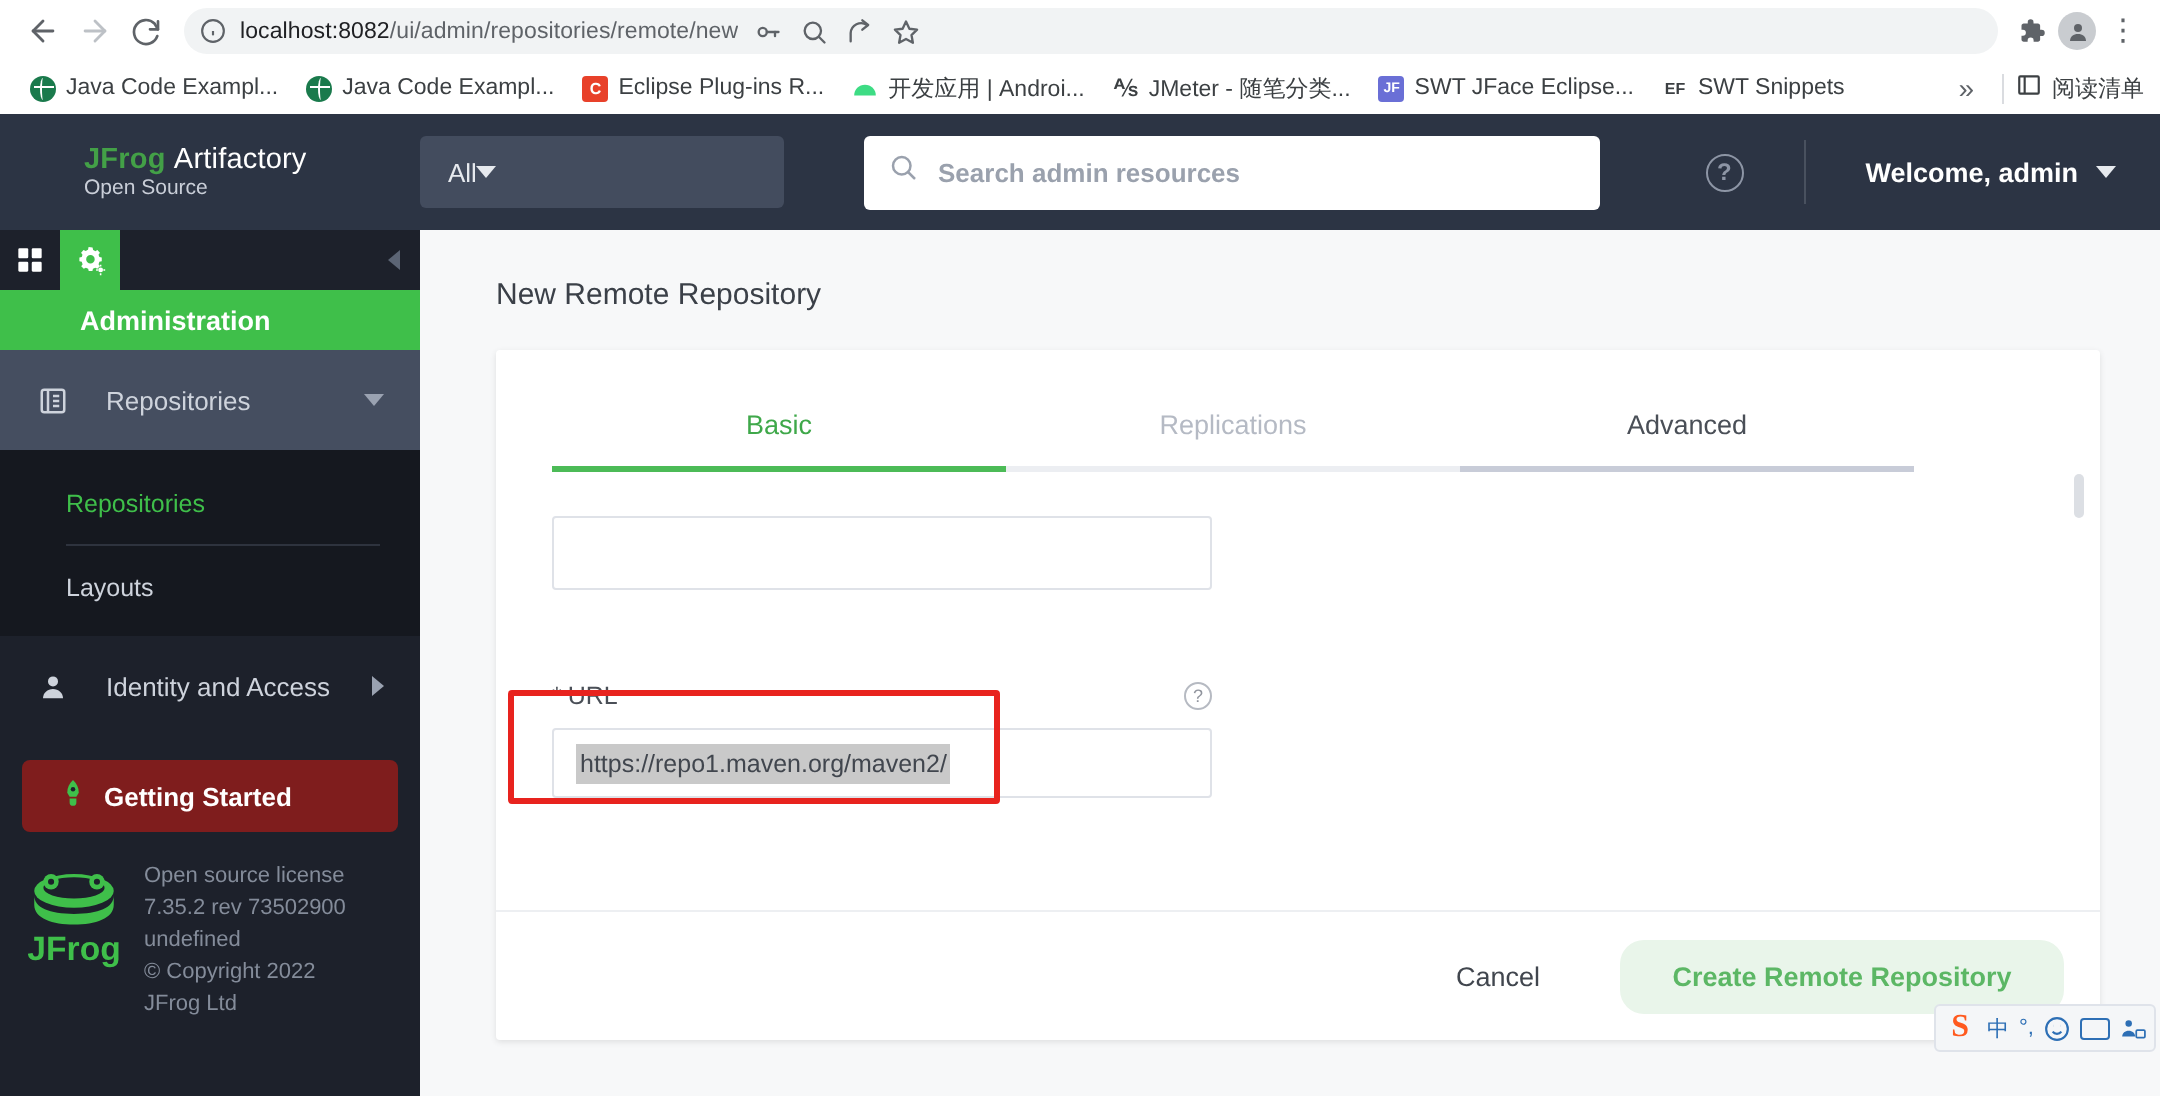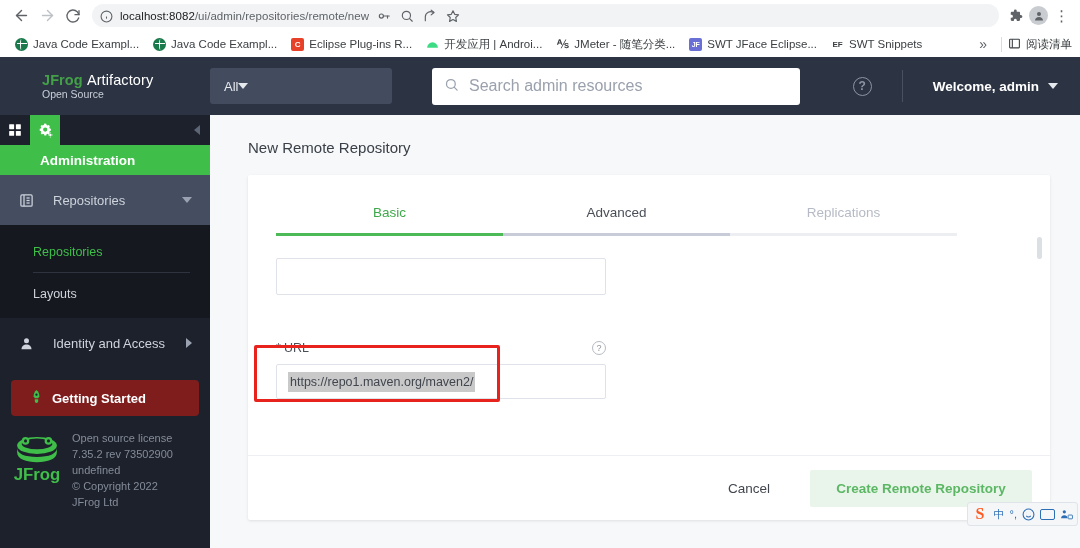--- a/index.html
+++ b/index.html
@@ -174,21 +174,21 @@
   .admin-search {
     width: 368px; height: 37px;
     background: #ffffff;
     border-radius: 3px;
     margin-left: 40px;
     display: flex; align-items: center;
     padding: 0 12px;
     gap: 10px;
     flex: 0 0 auto;
   }
-  .admin-search .ph { color: #9aa1ad; font-size: 16px; }
+  .admin-search .ph { color: #9aa1ad; font-size: 13px; font-weight: bold; }
   .header-right {
     margin-left: auto;
     display: flex; align-items: center;
     gap: 0;
     padding-right: 22px;
     flex: 0 0 auto;
   }
   .help-ico {
     width: 19px; height: 19px; border-radius: 50%;
     border: 1.5px solid #8d95a5;
@@ -432,21 +432,21 @@
     background: transparent;
     border: none;
     font-family: inherit;
   }
   .btn-create {
     background: #e9f5ea;
     color: #5cb765;
     font-size: 13.5px;
     font-weight: 700;
     border: none;
-    border-radius: 2px;
+    border-radius: 12px;
     width: 222px; height: 37px;
     margin-left: 14px;
     font-family: inherit;
   }
 
   
   .ime-bar {
     position: absolute;
     right: 2px; bottom: 22px;
     height: 24px;
@@ -725,22 +725,22 @@
         </div>
       </div>
     </div>
 
     <div class="main">
       <div class="page-title">New Remote Repository</div>
 
       <div class="card">
         <div class="tabs">
           <div class="tab active">Basic</div>
+          <div class="tab dim">Replications</div>
           <div class="tab">Advanced</div>
-          <div class="tab dim">Replications</div>
         </div>
 
         <div class="form-area">
           <div class="field-input"></div>
 
           <div class="field-label">
             <span class="req">*</span>
             <span>URL</span>
             <span class="q-ico">?</span>
           </div>

